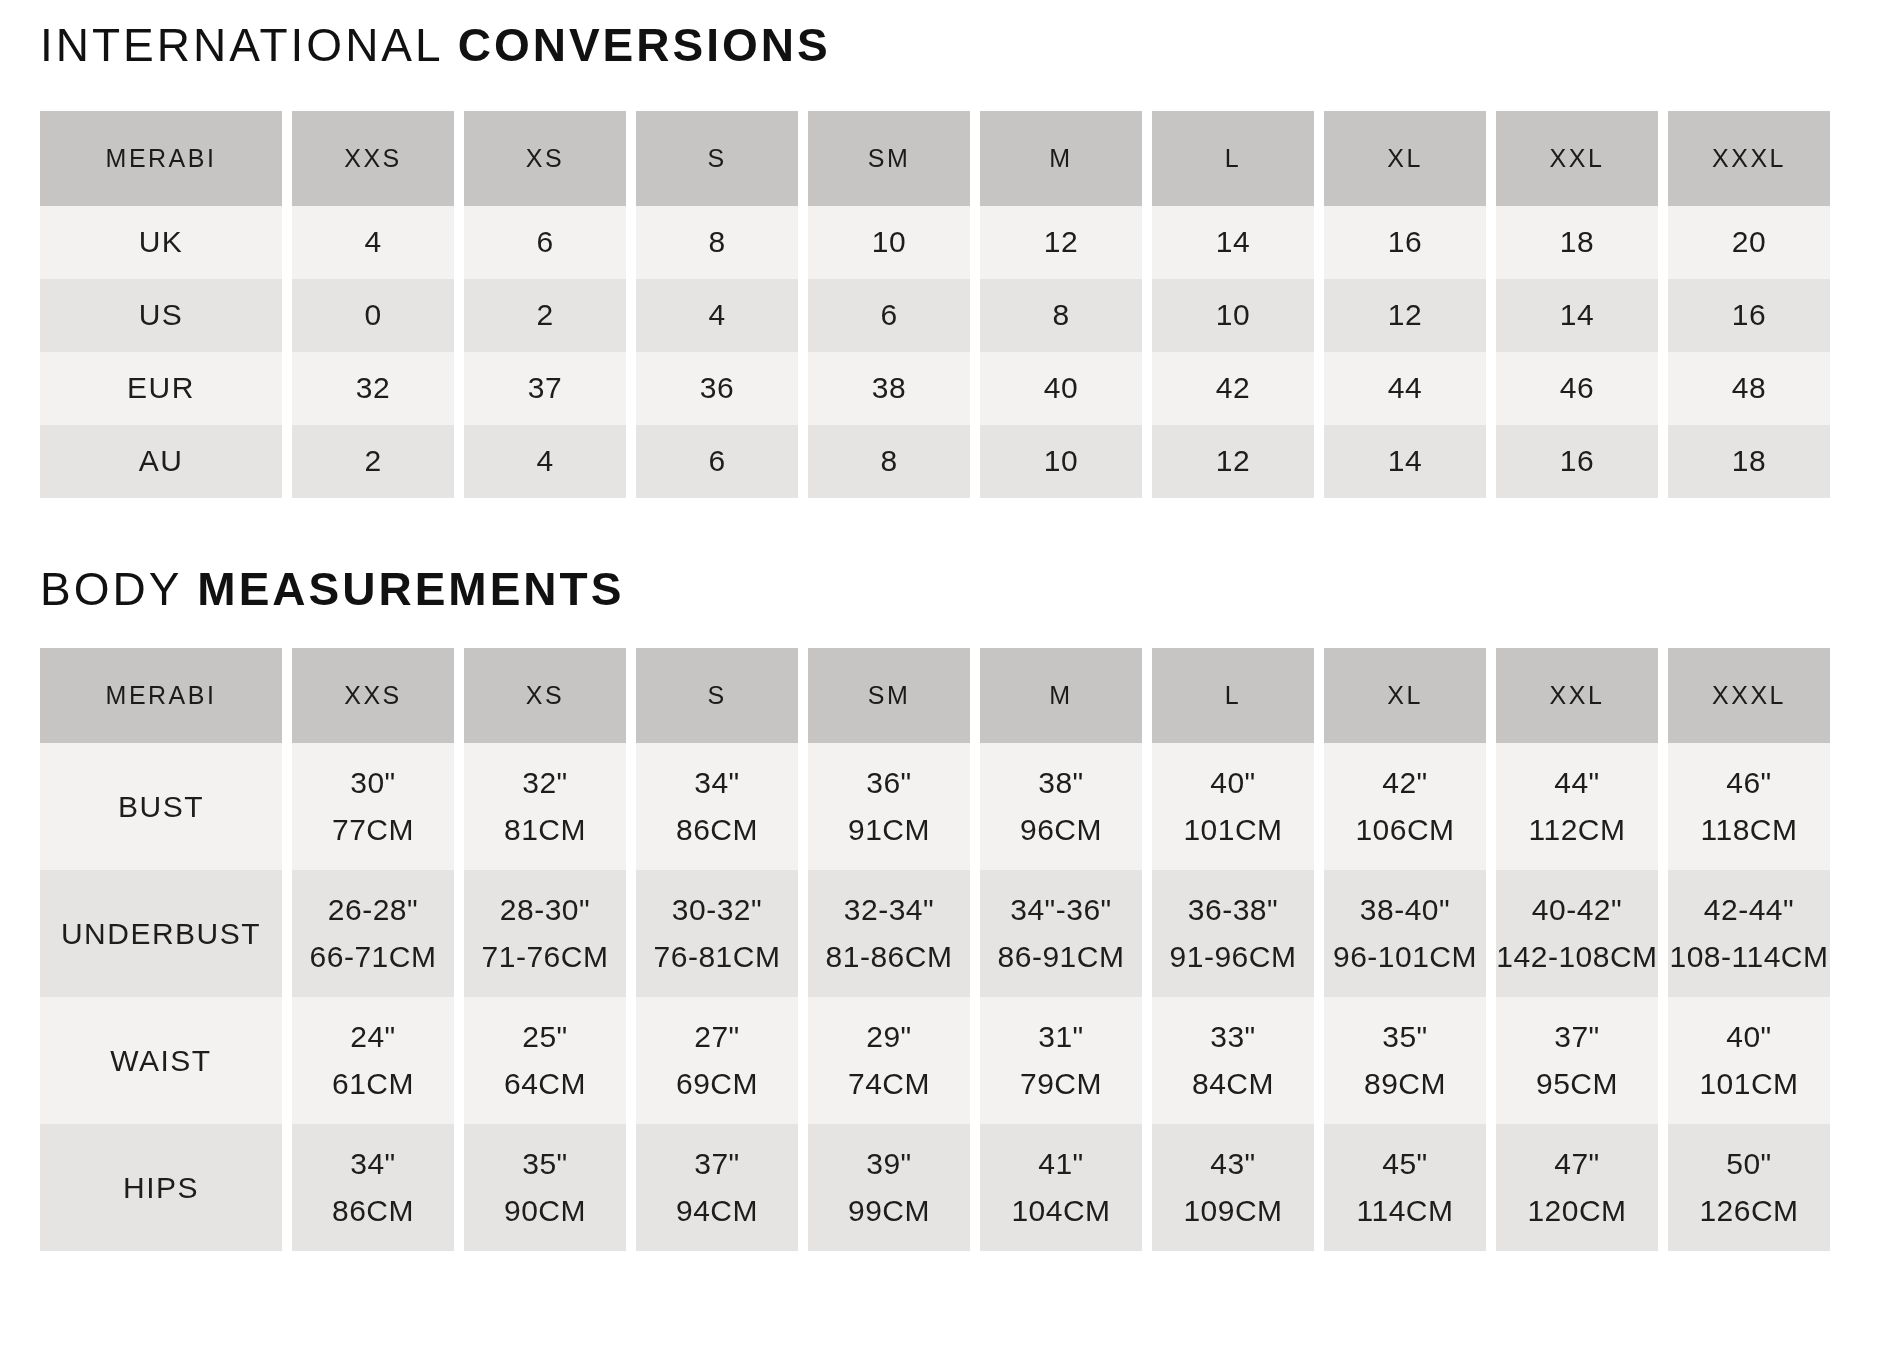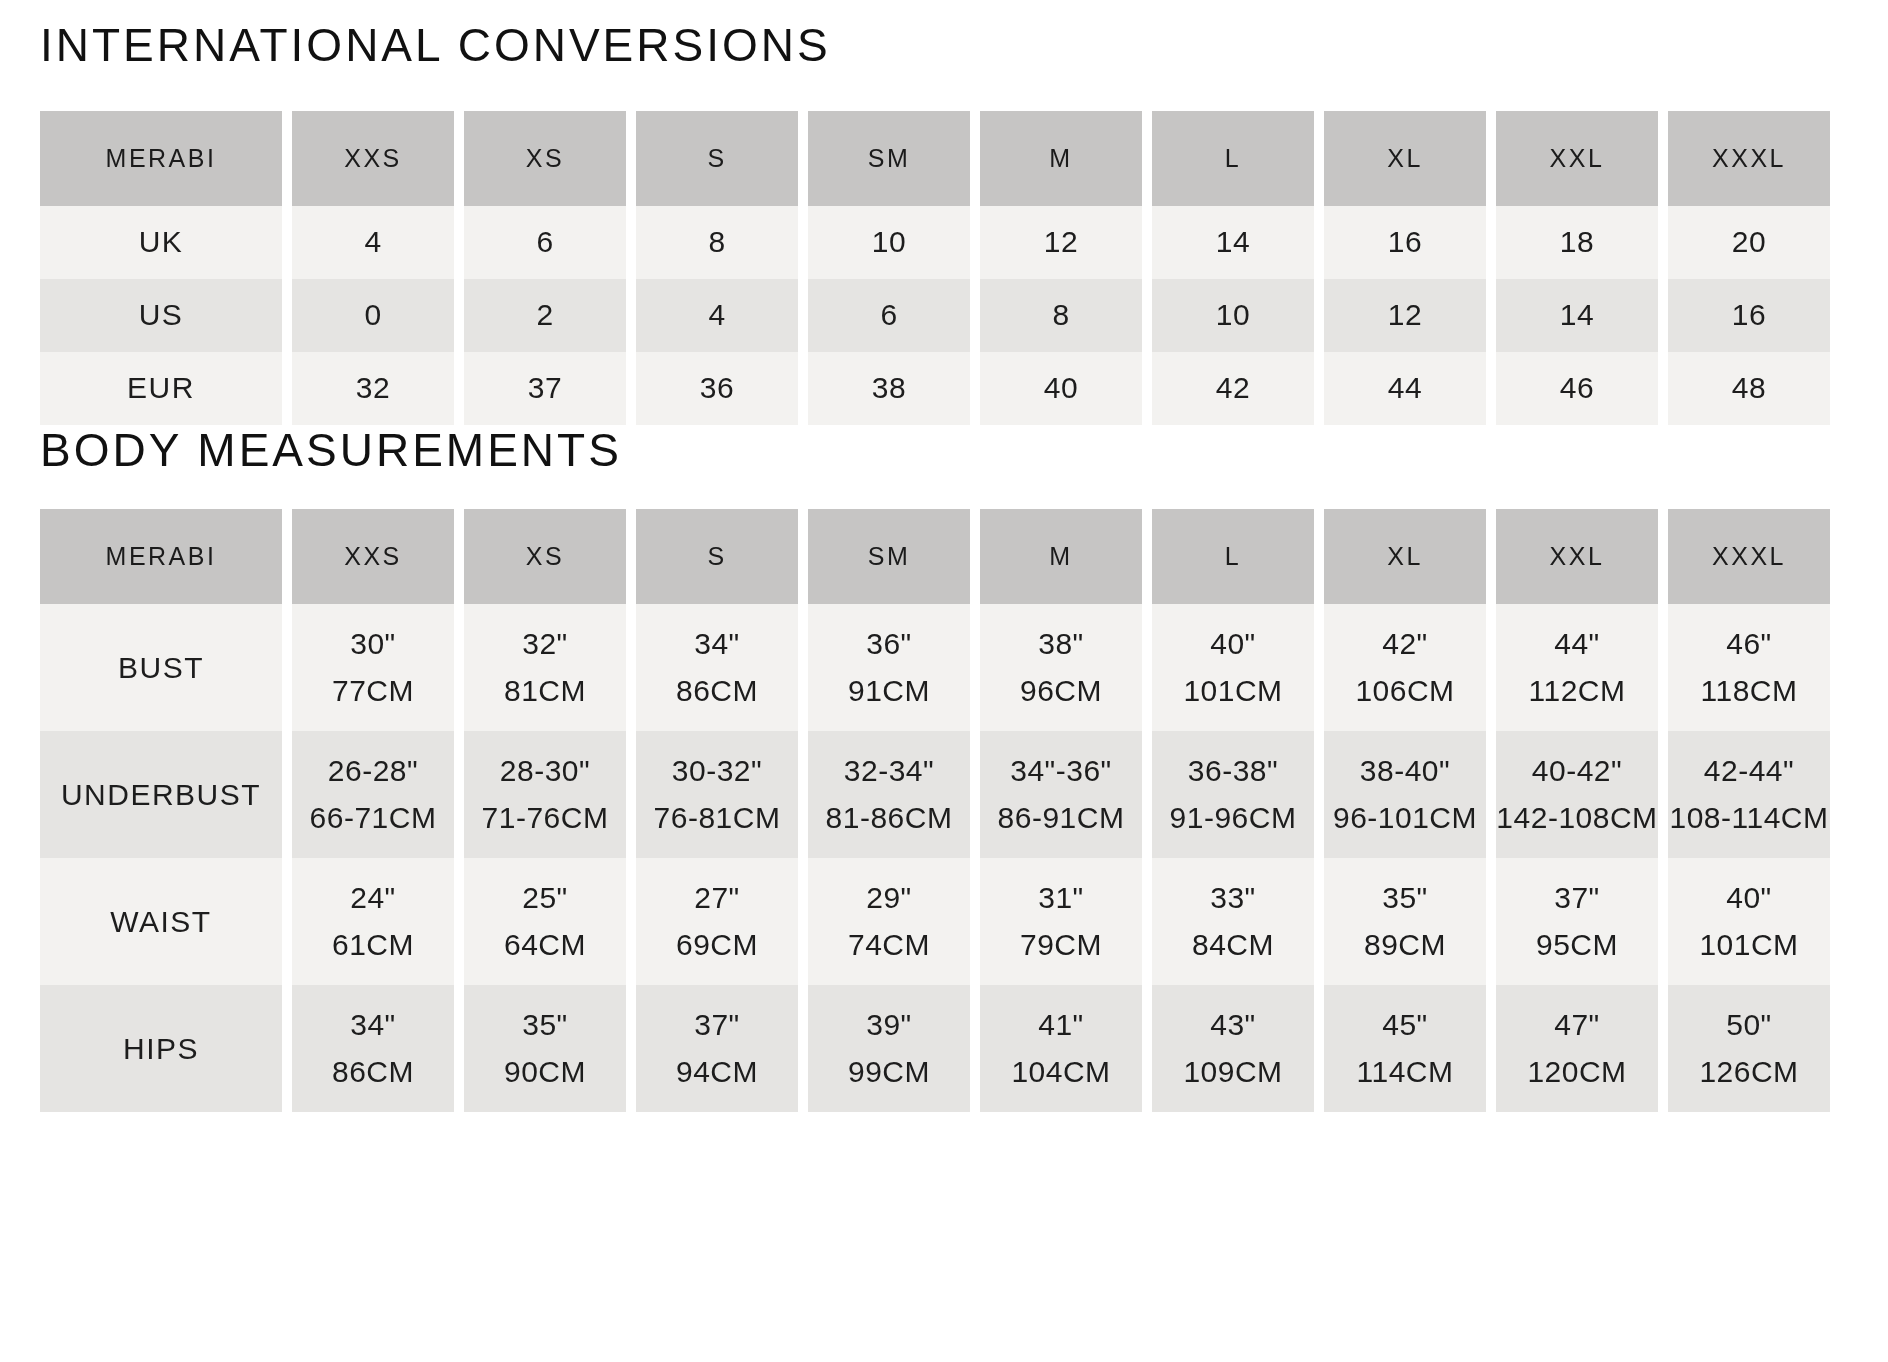--- a/index.html
+++ b/index.html
@@ -23,21 +23,21 @@
   .section-title{
     margin:0 0 0 40px;
     font-size:46px;
     line-height:1.1;
     letter-spacing:3px;
     color:var(--title);
     font-weight:400;
     white-space:nowrap;
   }
   .section-title .t-bold{font-weight:400;}
-  .section-title .t-light{font-weight:400;}
+  .section-title .t-light{font-weight:700;}
   .size-table{
     border-collapse:separate;
     border-spacing:10px 0;
     table-layout:fixed;
     margin-left:30px;
   }
   .size-table col.col-label{width:242px;}
   .size-table col.col-size{width:162px;}
   .size-table th,
   .size-table td{
@@ -59,21 +59,21 @@
     letter-spacing:0.5px;
   }
   .size-table td.row-label{letter-spacing:1.5px;}
   .t1 td{height:73px;}
   .t2 td{height:127px;}
   .size-table tbody tr:nth-child(odd) td{background:var(--row_light);}
   .size-table tbody tr:nth-child(even) td{background:var(--row_dark);}
   .cell-line{line-height:1.55;}
   .sec-1{margin-top:0;}
   .sec-1 .size-table{margin-top:40px;}
-  .sec-2 .section-title{}
+  .sec-2 .section-title{margin-top:66px;}
   .sec-2 .size-table{margin-top:34px;}
 </style>
 </head>
 <body>
 
 <main>
 
   <section class="sec-1">
     <h2 class="section-title"><span class="t-bold">INTERNATIONAL</span> <span class="t-light">CONVERSIONS</span></h2>
     <table class="size-table t1">
@@ -133,20 +133,32 @@
             <td>32</td>
             <td>37</td>
             <td>36</td>
             <td>38</td>
             <td>40</td>
             <td>42</td>
             <td>44</td>
             <td>46</td>
             <td>48</td>
           </tr>
+          <tr>
+            <td class="row-label">AU</td>
+            <td>2</td>
+            <td>4</td>
+            <td>6</td>
+            <td>8</td>
+            <td>10</td>
+            <td>12</td>
+            <td>14</td>
+            <td>16</td>
+            <td>18</td>
+          </tr>
         </tbody>
       </table>
   </section>
 
   <section class="sec-2">
     <h2 class="section-title"><span class="t-bold">BODY</span> <span class="t-light">MEASUREMENTS</span></h2>
     <table class="size-table t2">
         <colgroup>
           <col class="col-label">
           <col class="col-size">

